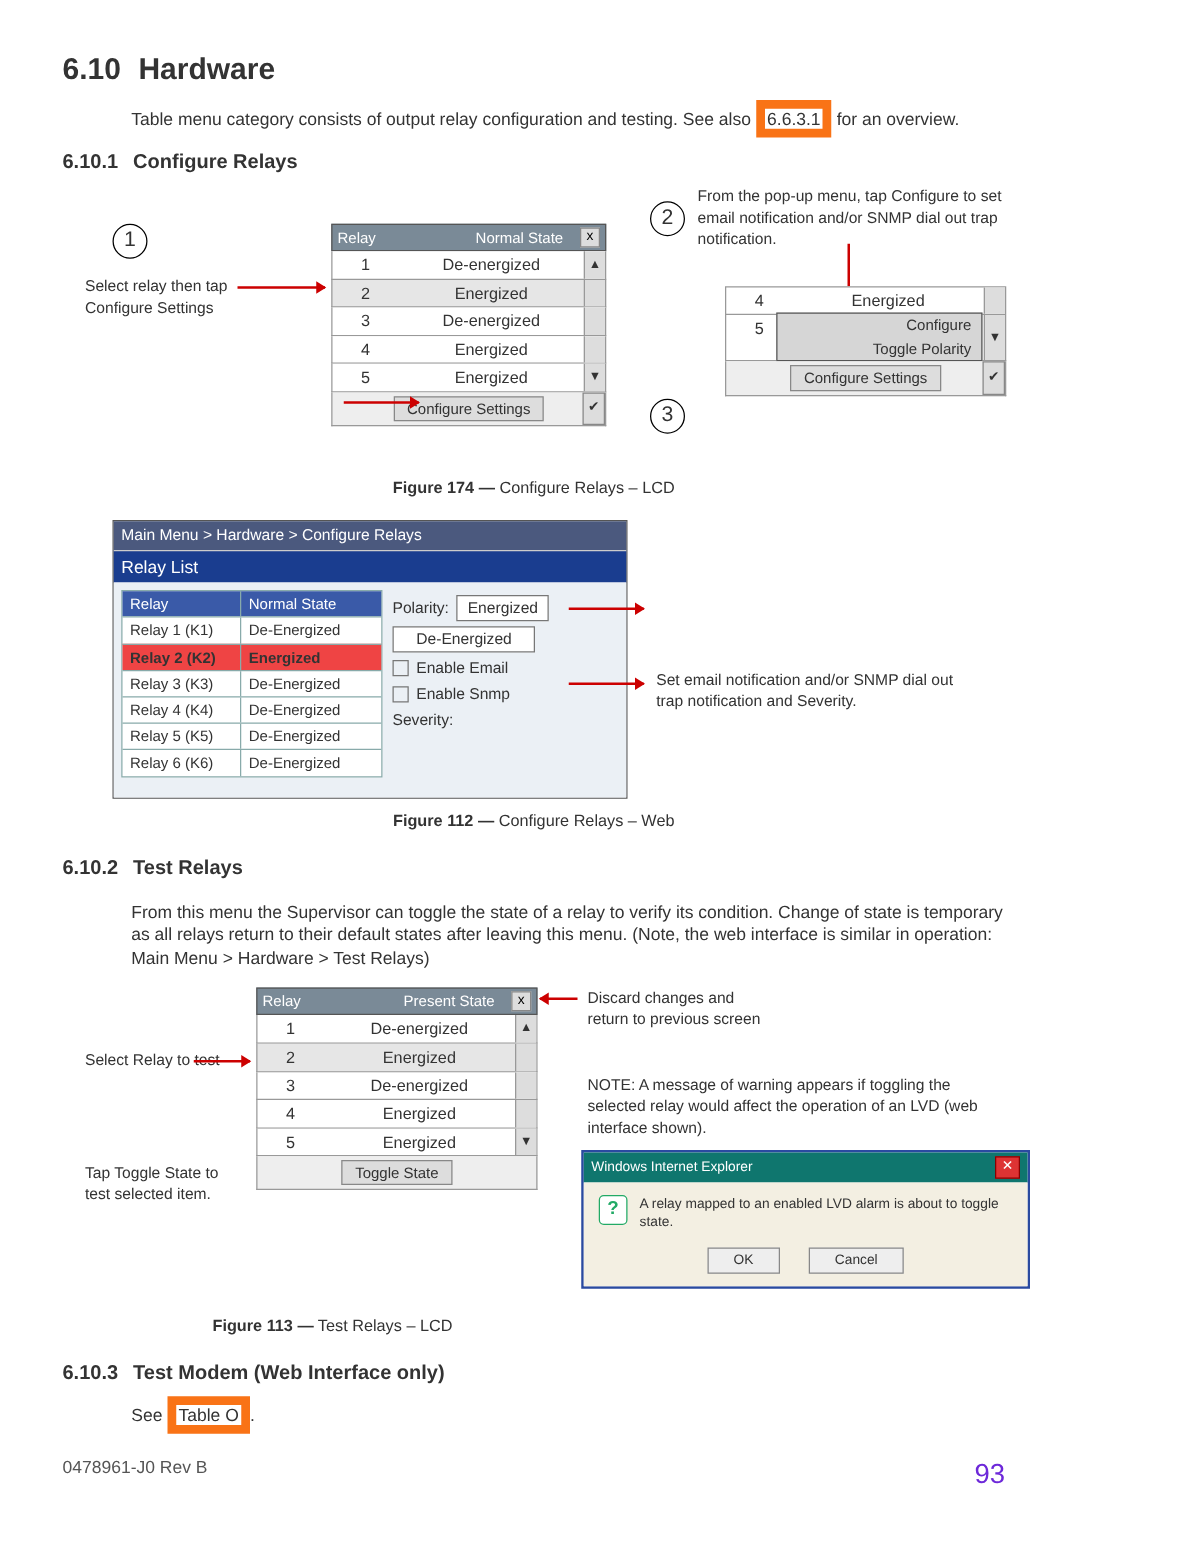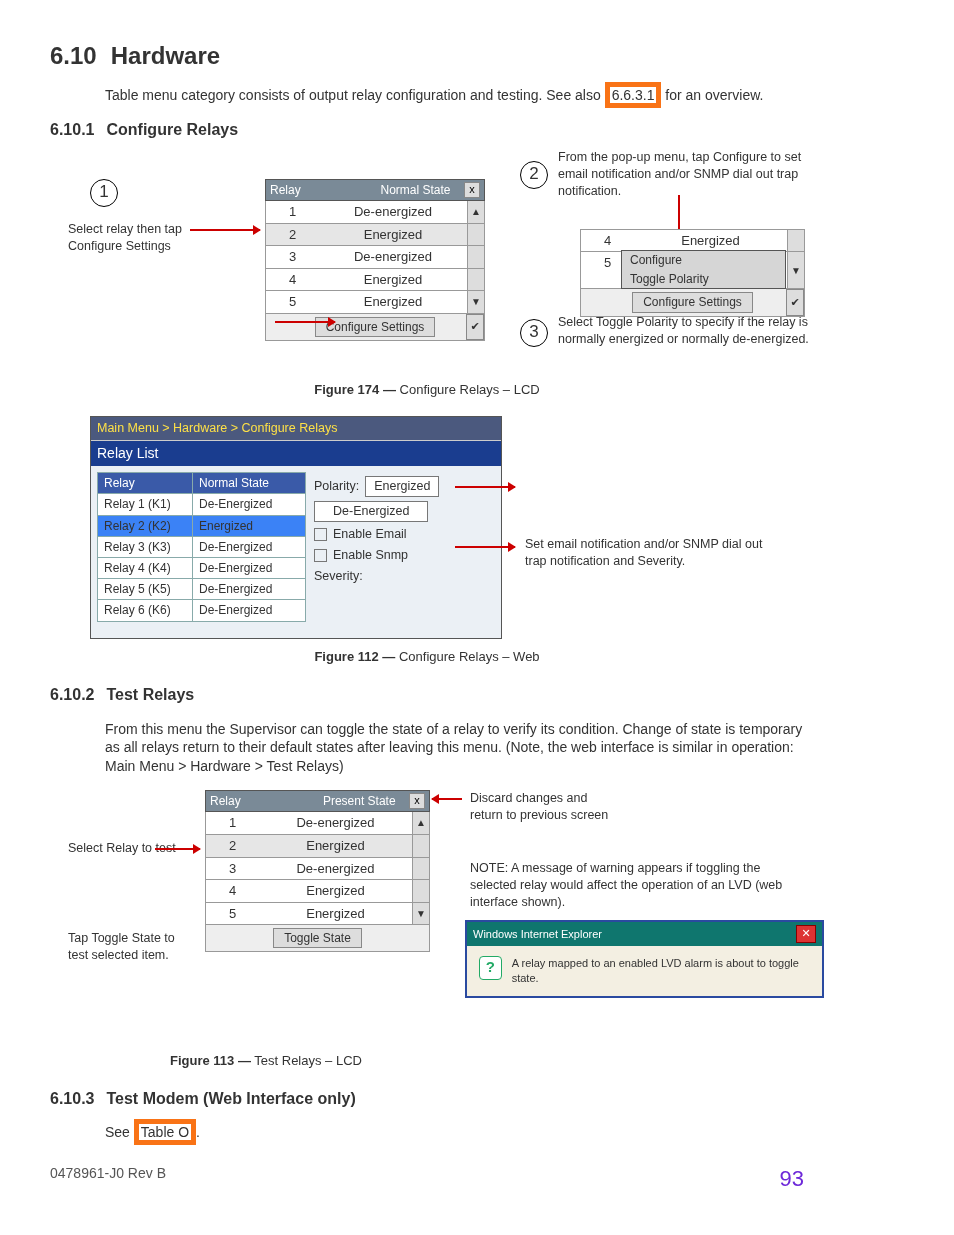--- a/index.html
+++ b/index.html
@@ -10,21 +10,21 @@
     padding: 40px 50px 20px 50px;
     width: 854px;
     box-sizing: border-box;
     line-height: 1.35;
   }
   h1 { font-size: 24px; font-weight: bold; margin: 0 0 6px 0; color:#333; }
   h1 .num { margin-right: 14px; }
   h2 { font-size: 16px; font-weight: bold; margin: 14px 0 8px 0; color:#333; }
   h2 .num { margin-right: 12px; }
   .body-indent { margin-left: 55px; }
-  .xref { border:5px solid #f97316; padding:0 2px;text-align:right; }
+  .xref { border:7px solid #f97316; padding:0 2px;text-align:right; }
   .fig-caption { text-align:center; font-size:13px; margin:12px 0 18px 0; }
   .fig-caption b { font-weight:bold; }
 
   
   .hdr-bar { background:#7a8a97; color:#fff; font-size:12px; display:flex; align-items:center; padding:2px 4px; border:1px solid #555; }
   .hdr-bar .col { flex:1; }
   .hdr-bar .x { background:#ddd; color:#000; border:1px solid #888; width:14px; height:14px; text-align:center; line-height:12px; font-size:11px; }
 
   .list-row { display:flex; border:1px solid #999; border-top:none; background:#fff; font-size:13px; }
   .list-row.alt { background:#e6e6e6; }
@@ -41,38 +41,38 @@
   .fig1 { position:relative; height:220px; margin:8px 0 0 0; }
   .fig1 .panel-a { position:absolute; left:215px; top:30px; width:220px; }
   .fig1 .panel-b { position:absolute; left:530px; top:80px; width:225px; }
   .fig1 .step1-circ { position:absolute; left:40px; top:30px; }
   .fig1 .step1-text { position:absolute; left:18px; top:72px; width:160px; font-size:12.5px; }
   .fig1 .step2-circ { position:absolute; left:470px; top:12px; }
   .fig1 .step2-text { position:absolute; left:508px; top:0px; width:260px; font-size:12.5px; }
   .fig1 .step3-circ { position:absolute; left:470px; top:170px; }
   .fig1 .step3-text { position:absolute; left:508px; top:165px; width:280px; font-size:12.5px; }
   .menu-popup { position:absolute; border:1px solid #555; background:#d6d6d6; font-size:12px; }
-  .menu-popup div { padding:1px 8px; text-align:left; }
+  .menu-popup div { padding:1px 8px; text-align:right; }
   .arrow-r { position:absolute; height:2px; background:#c00; }
   .arrow-r::after { content:""; position:absolute; right:-1px; top:-4px; border-left:8px solid #c00; border-top:5px solid transparent; border-bottom:5px solid transparent; }
   .arrow-d { position:absolute; width:2px; background:#c00; }
   .arrow-d::after { content:""; position:absolute; bottom:-1px; left:-4px; border-top:8px solid #c00; border-left:5px solid transparent; border-right:5px solid transparent; }
 
   
   .fig2 { position:relative; height:220px; margin-top:2px; }
   .web-panel { position:absolute; left:40px; top:0; width:410px; border:1px solid #555; }
-  .web-title { background:#4b597e; color:#fde047; font-size:12.5px; padding:3px 6px; }
+  .web-title { background:#4b597e; color:#ffffff; font-size:12.5px; padding:3px 6px; }
   .web-sub   { background:#1a3d8f; color:#fff; font-size:14px; padding:3px 6px; border-top:1px solid #ccc;}
   .web-body  { background:#ebf0f5; padding:6px 6px 16px 6px; display:flex; gap:8px; }
   .rl-table { border:1px solid #8aa; font-size:12px; background:#fff; }
   .rl-head { background:#3a5aa8; color:#fff; display:flex; }
   .rl-head div { padding:2px 6px; }
   .rl-row { display:flex; border-top:1px solid #8aa; }
   .rl-row div { padding:2px 6px; }
-  .rl-row.sel { background:#3b82f6; }
+  .rl-row.sel { background:#ef4444;font-weight:bold; }
   .rl-c1 { width:82px; border-right:1px solid #8aa;}
   .rl-c2 { width:100px; }
   .opts { font-size:12.5px; }
   .opts .line { margin:4px 0; display:flex; align-items:center; gap:6px;}
   .opts .boxed { border:1px solid #777; padding:1px 8px; background:#fff; display:inline-block;}
   .fig2 .note-a { position:absolute; left:475px; top:60px; width:250px; font-size:12.5px;}
   .fig2 .note-b { position:absolute; left:475px; top:120px; width:250px; font-size:12.5px;}
 
   
   .fig3 { position:relative; height:250px; margin-top:6px; }
@@ -110,21 +110,20 @@
 <div class="fig1">
   <span class="circ-num step1-circ">1</span>
   <div class="step1-text">Select relay then tap Configure Settings</div>
   <div class="arrow-r" style="left:140px; top:80px; width:70px;"></div>
 
   <span class="circ-num step2-circ">2</span>
   <div class="step2-text">From the pop-up menu, tap Configure to set email notification and/or SNMP dial out trap notification.</div>
   <div class="arrow-d" style="left:628px; top:46px; height:50px;"></div>
 
   <span class="circ-num step3-circ">3</span>
-  <div class="step3-text">Select Toggle Polarity to specify if the relay is normally energized or normally de-energized.</div>
 
   <div class="panel-a">
     <div class="hdr-bar">
       <div class="col">Relay</div>
       <div class="col" style="text-align:center">Normal State</div>
       <div class="x">x</div>
     </div>
     <div class="list-row">
         <div class="c1">1</div>
         <div class="c2">De-energized</div>
@@ -296,20 +295,24 @@
   <div class="ie-dialog">
     <div class="ie-title">
       <span>Windows Internet Explorer</span>
       <span class="ie-close">✕</span>
     </div>
     <div class="ie-body">
       <div class="ie-msg">
         <div class="ie-q">?</div>
         <div>A relay mapped to an enabled LVD alarm is about to toggle state.</div>
       </div>
+      <div class="ie-btns">
+        <span class="ie-btn">OK</span>
+        <span class="ie-btn">Cancel</span>
+      </div>
     </div>
   </div>
 </div>
 <div class="fig-caption" style="text-align:left; margin-left:120px;">
   <b>Figure 113  —</b><span>  Test Relays – LCD</span>
 </div>
 
 <h2>
   <span class="num">6.10.3</span><span>Test Modem (Web Interface only)</span>
 </h2>

